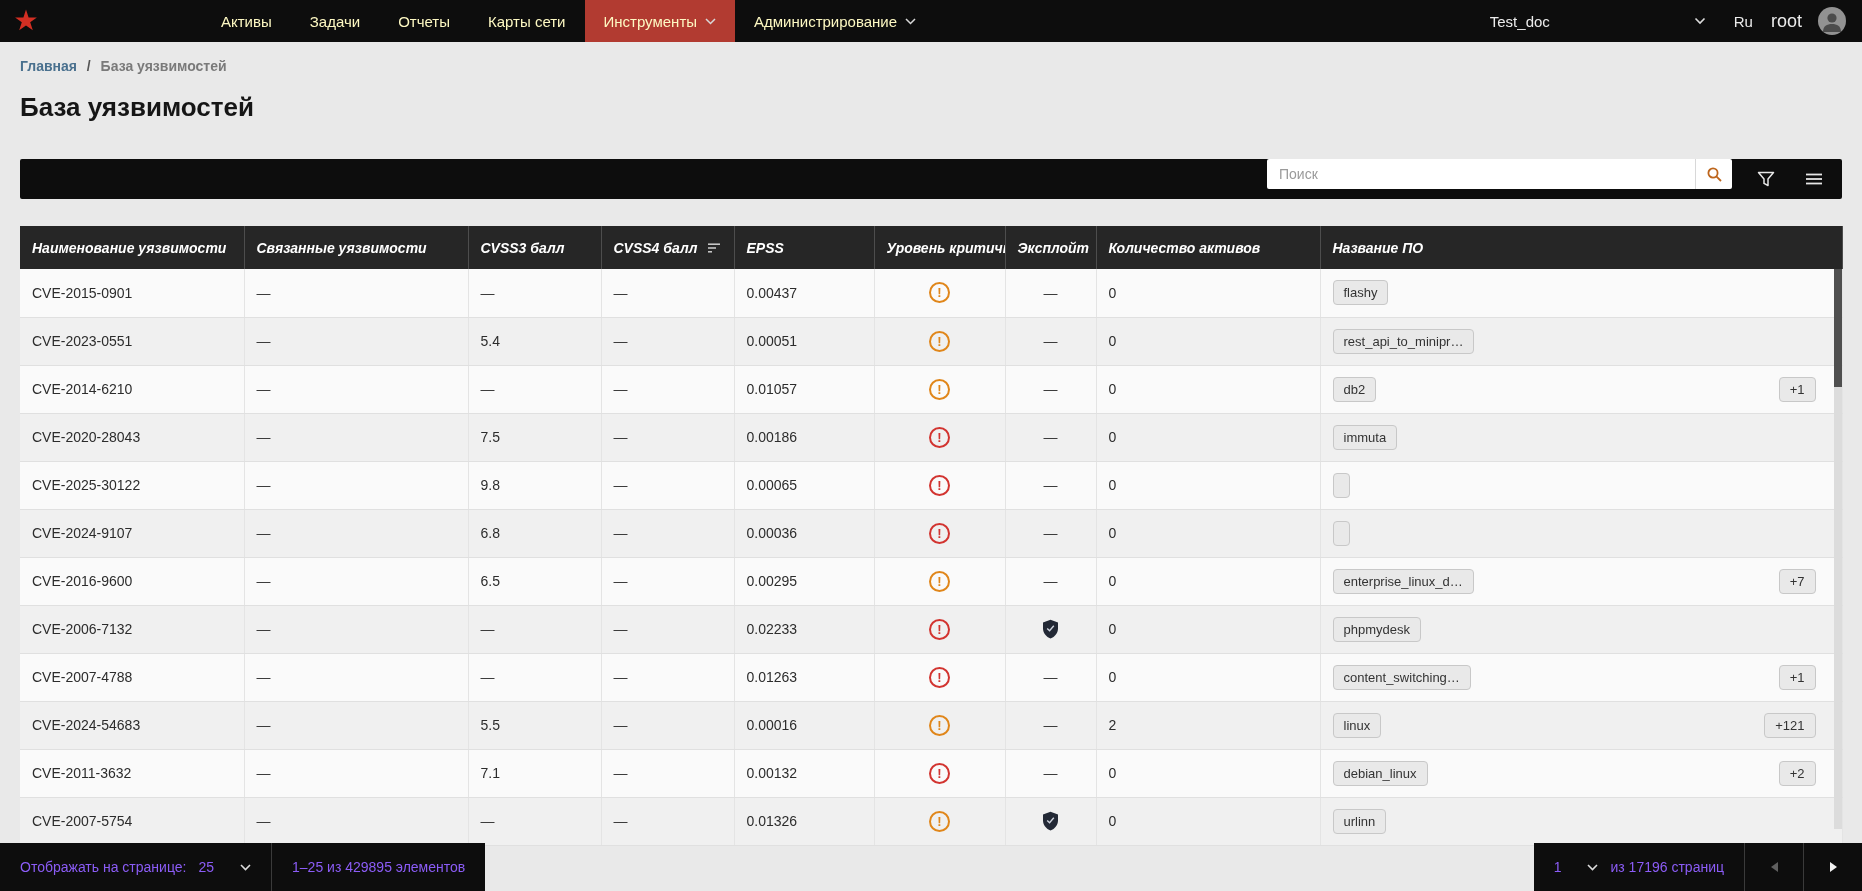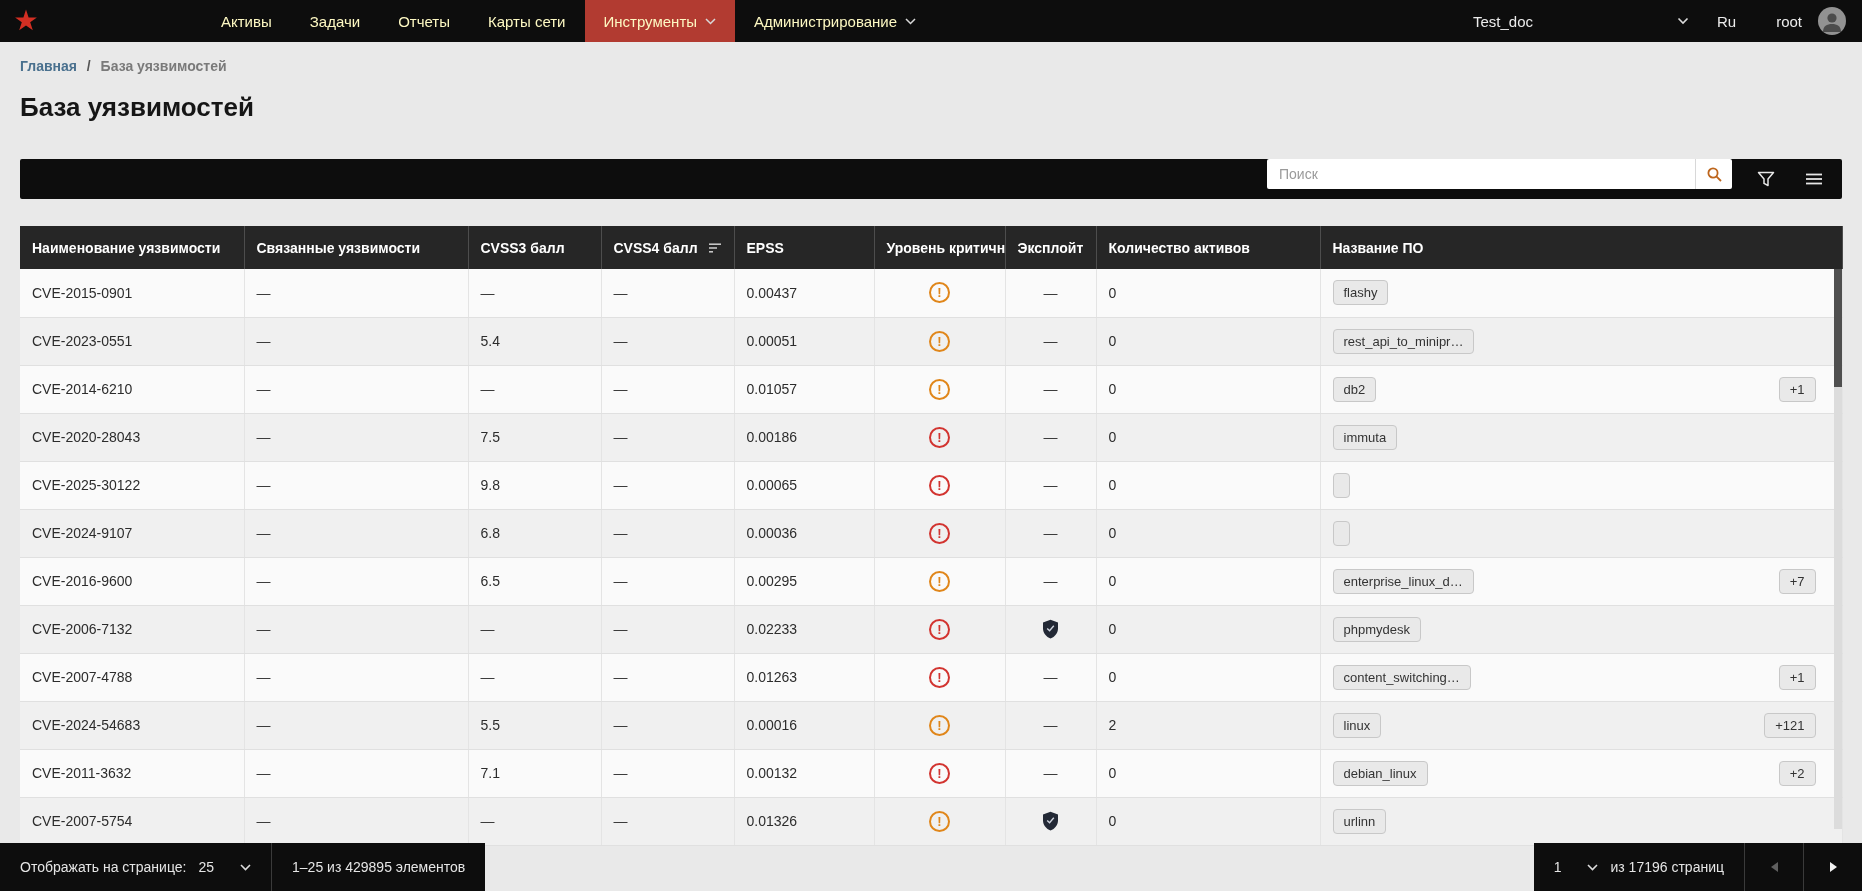--- a/index.html
+++ b/index.html
@@ -11,21 +11,21 @@
   
   .topbar { height:42px; background:#0d0d0d; display:flex; align-items:center; color:#ececec; }
   .logo { width:52px; height:100%; display:flex; align-items:center; justify-content:center; cursor:pointer; }
   .nav { display:flex; height:100%; margin-left:150px; }
   .nav-item { display:flex; align-items:center; gap:8px; padding:0 19px; font-size:15px; color:#fef9c3; cursor:pointer; white-space:nowrap; }
   .nav-item.active { background:#b23b31; }
   .topbar-right { margin-left:auto; display:flex; align-items:center; padding-right:16px; }
   .project-select { width:216px; display:flex; align-items:center; font-size:15px; cursor:pointer;gap:21px; }
   .project-select .chev { margin-left:auto; display:flex; }
   .lang { font-size:15px; margin-left:28px; cursor:pointer; }
-  .user { font-size:15px; margin-left:40px; cursor:pointer; }
+  .user { font-size:18px; margin-left:18px; cursor:pointer; }
   .avatar { width:28px; height:28px; border-radius:50%; background:#929292; margin-left:16px;
             display:flex; align-items:center; justify-content:center; overflow:hidden; cursor:pointer; }
   
   .breadcrumb { padding:16px 20px 0; font-size:14px; color:#7a7a7a;font-weight:bold; }
   .breadcrumb a { color:#49708e; text-decoration:none; cursor:pointer; }
   .breadcrumb .sep { margin:0 6px; color:#555; }
   h1 { margin:18px 20px 0; font-size:26px; font-weight:700; color:#161616; }
   
   .toolbar { margin:36px 20px 0; height:40px; background:#0d0d0d; border-radius:2px;
              display:flex; align-items:center; justify-content:flex-end; padding-right:14px; gap:20px; }
@@ -35,21 +35,21 @@
   .search-input::placeholder { color:#9a9a9a; }
   .search-btn { width:37px; height:30px; background:#ffffff; border:none; border-left:1px solid #d8d8d8;
                 border-radius:0 2px 2px 0; display:flex; align-items:center; justify-content:center; cursor:pointer; }
   .icon-btn { width:28px; height:28px; background:transparent; border:none; display:flex;
               align-items:center; justify-content:center; cursor:pointer; padding:0; }
   
   .table-wrap { margin:27px 20px 0; position:relative; }
   table { border-collapse:collapse; table-layout:fixed; width:1822px; background:#fff; }
   thead th { background:#262626; color:#fff; font-size:14px; font-weight:700; text-align:left;
              height:43px; padding:0 12px; border-right:1px solid #4d4d4d; white-space:nowrap; overflow:hidden; cursor:pointer; }
-  thead th .th-inner { display:flex; align-items:center; gap:10px; }
+  thead th .th-inner { display:flex; align-items:center; gap:10px;font-style:italic; }
   tbody td { height:48px; font-size:14px; color:#2c2c2c; padding:0 12px;
              border-right:1px solid #e4e4e4; border-bottom:1px solid #e0e0e0; white-space:nowrap; overflow:hidden; }
   tbody tr { cursor:pointer; }
   tbody tr:nth-child(odd)  { background:#fafafa; }
   tbody tr:nth-child(even) { background:#f0f0f0; }
   td.center { text-align:center; }
   .dash { color:#3c3c3c; }
   .crit { width:21px; height:21px; border-radius:50%; border:2px solid; display:inline-flex;
           align-items:center; justify-content:center; font-weight:700; font-size:13px; line-height:1; vertical-align:middle; }
   .crit.orange { color:#e0861a; border-color:#e0861a; }
@@ -58,21 +58,21 @@
   .sw-cell { display:flex; align-items:center; gap:8px; width:100%; }
   .chip { display:inline-block; background:#e9e9e9; border:1px solid #c8c8c8; border-radius:4px;
           padding:4px 10px; font-size:13px; color:#333; max-width:160px; overflow:hidden;
           text-overflow:ellipsis; white-space:nowrap; }
   .chip.empty { width:17px; height:25px; padding:0; }
   .more-chip { margin-left:auto; margin-right:14px; cursor:pointer; }
   .vscroll { position:absolute; top:43px; right:0; width:8px; height:560px; background:#dcdcdc; }
   .vscroll .thumb { width:8px; height:118px; background:#4f4f4f; }
   
   .pagebar { position:absolute; left:0; right:0; bottom:0; height:48px; display:flex; font-size:14px; }
-  .pagebar-left, .pagebar-right { background:#0d0d0d; color:#e5e5e5; display:flex; align-items:center; height:100%; }
+  .pagebar-left, .pagebar-right { background:#0d0d0d; color:#8b5cf6; display:flex; align-items:center; height:100%; }
   .pagebar-mid { flex:1; }
   .seg { display:flex; align-items:center; gap:12px; padding:0 20px; height:100%; }
   .vdiv { width:1px; height:100%; background:#3a3a3a; }
   .select-ctl { display:inline-flex; align-items:center; gap:26px; cursor:pointer; }
   .pg-btn { width:58px; height:100%; background:transparent; border:none; display:flex;
             align-items:center; justify-content:center; cursor:pointer; }
 </style>
 </head>
 <body>
 

